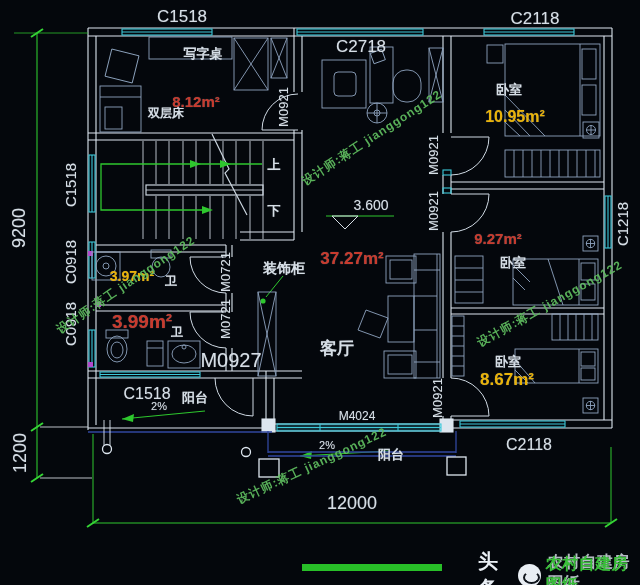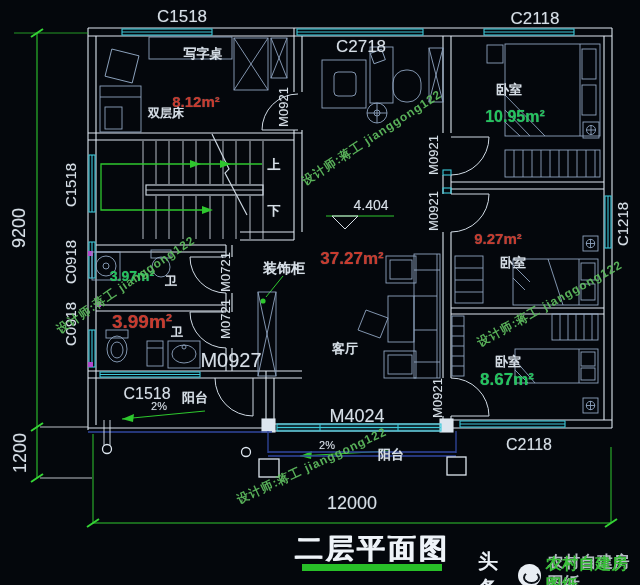--- a/index.html
+++ b/index.html
@@ -2,21 +2,21 @@
 <html><head>
 <meta charset="utf-8">
 <style>
   html,body{margin:0;padding:0;background:#04070c;}
   .stage{position:relative;width:640px;height:585px;background:#04070c;overflow:hidden;
          font-family:"Liberation Sans","DejaVu Sans",sans-serif;}
   svg{position:absolute;left:0;top:0;}
   .lbl{position:absolute;white-space:nowrap;color:#d6dee6;transform:translate(-50%,-50%);
        text-shadow:0 0 1px rgba(210,220,230,.45);line-height:1;}
   .v{transform:translate(-50%,-50%) rotate(-90deg);}
-  .area{color:#22c55e;font-weight:700;}
+  .area{color:#eab308;font-weight:700;}
   .area.bright{color:#c93a2d;}
   .cn{font-weight:700;}
   .wm{position:absolute;white-space:nowrap;color:rgba(95,190,95,.92);font-size:12px;
       letter-spacing:1px;font-weight:600;}
   .title{position:absolute;color:#eef3f8;font-weight:700;font-size:28px;letter-spacing:3px;
          transform:translate(-50%,-50%);text-shadow:1px 0 0 #eef3f8;}
   .title-underline{position:absolute;background:#28bf28;}
   .footer{position:absolute;display:flex;align-items:center;}
   .footer .site{color:#e9eef4;font-weight:700;font-size:20px;letter-spacing:1px;}
   .footer .avatar{width:23px;height:23px;border-radius:50%;background:#e9eef4;margin-left:6px;
@@ -242,56 +242,55 @@
   <span class="lbl" style="left:529px;top:445px;font-size:16px;">C2118</span>
   <span class="lbl" style="left:147px;top:394px;font-size:16px;">C1518</span>
 
   <span class="lbl v" style="left:283px;top:107px;font-size:13px;">M0921</span>
   <span class="lbl v" style="left:433px;top:155px;font-size:13px;">M0921</span>
   <span class="lbl v" style="left:433px;top:211px;font-size:13px;">M0921</span>
   <span class="lbl v" style="left:437px;top:398px;font-size:13px;">M0921</span>
   <span class="lbl v" style="left:225px;top:272px;font-size:13px;">M0721</span>
   <span class="lbl v" style="left:225px;top:319px;font-size:13px;">M0721</span>
   <span class="lbl" style="left:231px;top:360px;font-size:20px;">M0927</span>
-  <span class="lbl" style="left:357px;top:416px;font-size:18px;">M4024</span>
+  <span class="lbl" style="left:357px;top:416px;font-size:12px;">M4024</span>
 
   <span class="lbl v" style="left:19px;top:228px;font-size:18px;">9200</span>
   <span class="lbl v" style="left:20px;top:453px;font-size:18px;">1200</span>
   <span class="lbl" style="left:352px;top:503px;font-size:18px;">12000</span>
-  <span class="lbl" style="left:371px;top:205px;font-size:14px;">4.404</span>
+  <span class="lbl" style="left:371px;top:205px;font-size:14px;">3.600</span>
 
   <span class="lbl area bright" style="left:196px;top:101px;font-size:15px;">8.12m²</span>
   <span class="lbl cn" style="left:203px;top:53px;font-size:13px;">写字桌</span>
   <span class="lbl cn" style="left:166px;top:113px;font-size:12px;">双层床</span>
   <span class="lbl cn" style="left:509px;top:89px;font-size:13px;">卧室</span>
   <span class="lbl area" style="left:515px;top:117px;font-size:16px;">10.95m²</span>
   <span class="lbl cn" style="left:513px;top:262px;font-size:13px;">卧室</span>
   <span class="lbl area bright" style="left:498px;top:238px;font-size:15px;">9.27m²</span>
   <span class="lbl cn" style="left:508px;top:361px;font-size:13px;">卧室</span>
   <span class="lbl area" style="left:507px;top:379px;font-size:17px;">8.67m²</span>
-  <span class="lbl cn" style="left:345px;top:348px;font-size:13px;">客厅</span>
+  <span class="lbl cn" style="left:337px;top:348px;font-size:17px;">客厅</span>
   <span class="lbl area bright" style="left:352px;top:258px;font-size:17px;">37.27m²</span>
   <span class="lbl cn" style="left:171px;top:281px;font-size:12px;">卫</span>
   <span class="lbl area" style="left:132px;top:276px;font-size:14px;">3.97m²</span>
   <span class="lbl cn" style="left:177px;top:332px;font-size:12px;">卫</span>
   <span class="lbl area bright" style="left:142px;top:321px;font-size:19px;">3.99m²</span>
   <span class="lbl cn" style="left:195px;top:397px;font-size:13px;">阳台</span>
   <span class="lbl" style="left:159px;top:406px;font-size:11px;">2%</span>
   <span class="lbl cn" style="left:391px;top:454px;font-size:13px;">阳台</span>
   <span class="lbl" style="left:327px;top:445px;font-size:11px;">2%</span>
   <span class="lbl cn" style="left:284px;top:268px;font-size:14px;">装饰柜</span>
   <span class="lbl cn" style="left:274px;top:164px;font-size:13px;">上</span>
   <span class="lbl cn" style="left:274px;top:210px;font-size:13px;">下</span>
 
   <span class="wm" style="left:372px;top:138px;transform:translate(-50%,-50%) rotate(-33deg);">设计师:蒋工 jianggong122</span>
   <span class="wm" style="left:550px;top:304px;transform:translate(-50%,-50%) rotate(-29deg);">设计师:蒋工 jianggong122</span>
   <span class="wm" style="left:126px;top:285px;transform:translate(-50%,-50%) rotate(-34deg);">设计师:蒋工 jianggong122</span>
   <span class="wm" style="left:312px;top:466px;transform:translate(-50%,-50%) rotate(-25deg);">设计师:蒋工 jianggong122</span>
 
-  <span class="title" style="left:372px;top:549px;">二层平面图</span>
   <div class="title-underline" style="left:302px;top:564px;width:140px;height:7px;"></div>
 
   <div class="footer" style="left:478px;top:548px;">
     <span class="site">头条</span>
     <span class="avatar"></span>
     <span class="account">农村自建房图纸</span>
   </div>
 </div>
 
 </body></html>

